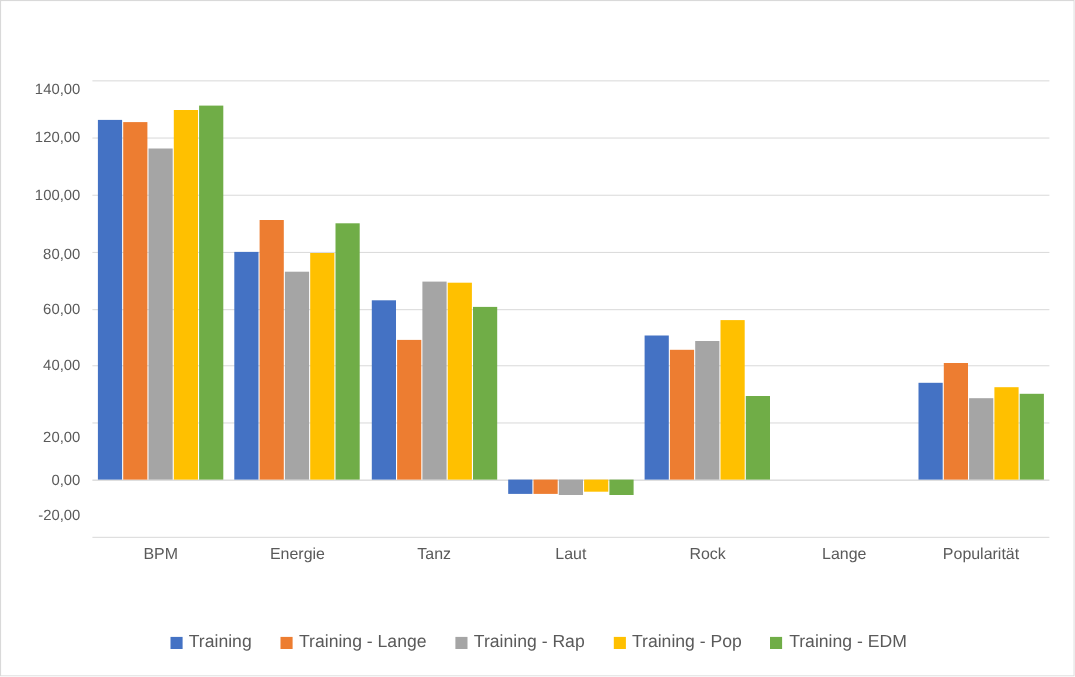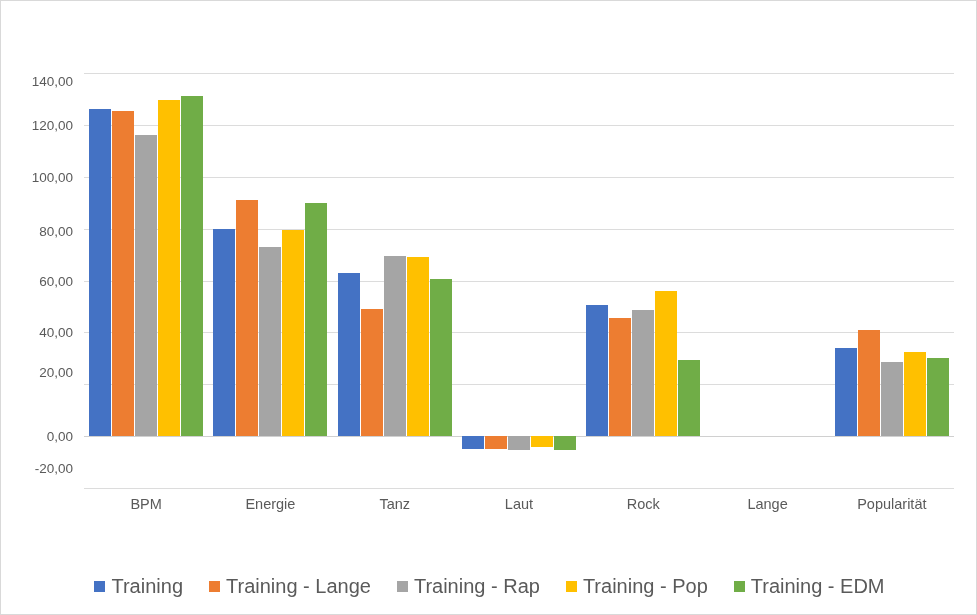--- a/index.html
+++ b/index.html
@@ -129,21 +129,21 @@
     width: 977px;
     display: flex;
     justify-content: center;
     align-items: center;
     gap: 26px;
   }
   .legend-item {
     display: flex;
     align-items: center;
     gap: 6px;
-    font-size: 20px;
+    font-size: 16px;
     color: #5a5a5a;
     white-space: nowrap;
   }
   .legend-swatch {
     width: 11px;
     height: 11px;
     flex: 0 0 auto;
   }
 </style>
 </head>
@@ -152,21 +152,21 @@
 <div class="chart-frame">
 
 
   <div class="ylabels">
       <div class="ylabel" style="top: 8px;">140,00</div>
       <div class="ylabel" style="top: 51.875px;">120,00</div>
       <div class="ylabel" style="top: 103.75px;">100,00</div>
       <div class="ylabel" style="top: 158px;">80,00</div>
       <div class="ylabel" style="top: 207.5px;">60,00</div>
       <div class="ylabel" style="top: 259.375px;">40,00</div>
-      <div class="ylabel" style="top: 299px;">20,00</div>
+      <div class="ylabel" style="top: 324px;">20,00</div>
       <div class="ylabel" style="top: 363.125px;">0,00</div>
       <div class="ylabel" style="top: 395px;">-20,00</div>
     </div>
 
   <div class="plot">
     <div class="gridlines">
         <div class="gridline" style="top: 0px;"></div>
         <div class="gridline" style="top: 51.875px;"></div>
         <div class="gridline" style="top: 103.75px;"></div>
         <div class="gridline" style="top: 155.625px;"></div>

